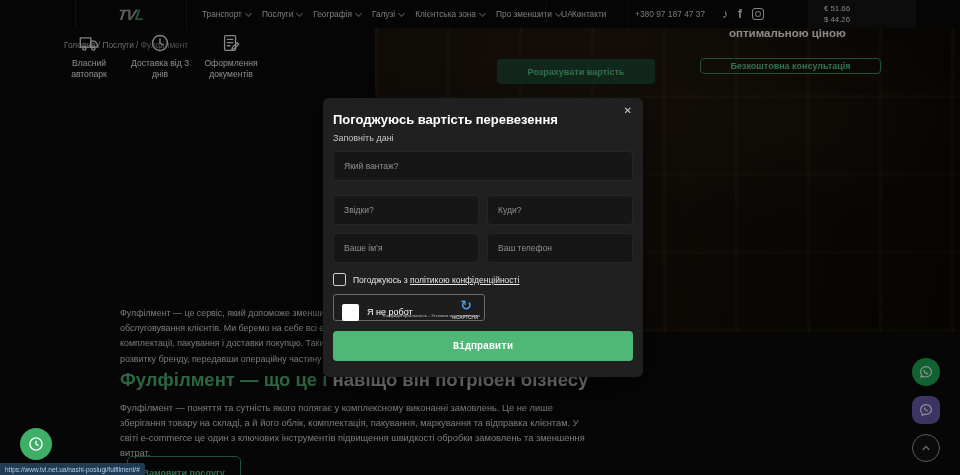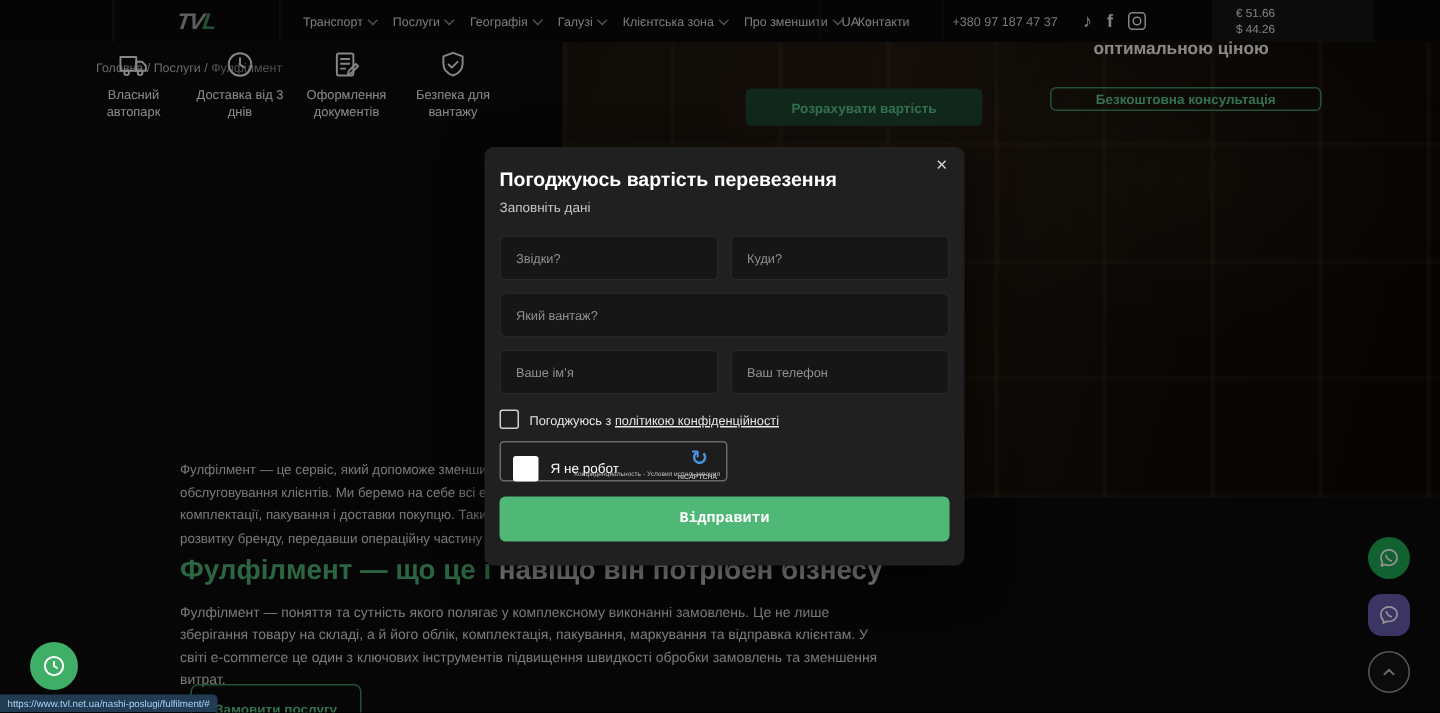--- a/index.html
+++ b/index.html
@@ -183,27 +183,20 @@
       <div class="flabel">Доставка від 3 днів</div>
     </div>
     <div class="feature">
       <svg viewBox="0 0 24 24" fill="none" stroke="#e8e8e8" stroke-width="1.4" stroke-linecap="round" stroke-linejoin="round">
         <rect x="5" y="4" width="12" height="16" rx="1.5"></rect>
           <path d="M8 8h6M8 11.5h6M8 15h3"></path>
           <path d="M13.5 16.8l5.2-5.2 1.7 1.7-5.2 5.2-2.2.5z"></path>
       </svg>
       <div class="flabel">Оформлення документів</div>
     </div>
-    <div class="feature">
-      <svg viewBox="0 0 24 24" fill="none" stroke="#e8e8e8" stroke-width="1.4" stroke-linecap="round" stroke-linejoin="round">
-        <path d="M12 3.5l7 2.6v5.2c0 4.3-3 7.4-7 8.7-4-1.3-7-4.4-7-8.7V6.1z"></path>
-          <path d="M8.8 12l2.3 2.3 4.2-4.2"></path>
-      </svg>
-      <div class="flabel">Безпека для вантажу</div>
-    </div>
   </div>
 
   <button class="btn-calc">Розрахувати вартість</button>
   <button class="btn-consult">Безкоштовна консультація</button>
 
   <div class="para1">
     <div>Фулфілмент — це сервіс, який допоможе зменшити в</div>
     <div>обслуговування клієнтів. Ми беремо на себе всі ета</div>
     <div>комплектації, пакування і доставки покупцю. Такий п</div>
     <div>розвитку бренду, передавши операційну частину пр</div>
@@ -233,26 +226,26 @@
       </svg>
     </div>
   </div>
 
   <div class="overlay"></div>
 
   <div class="modal">
     <span class="modal-close">✕</span>
     <div class="modal-title">Погоджуюсь вартість перевезення</div>
     <div class="modal-sub">Заповніть дані</div>
+    <div class="frow">
+      <input class="field full" placeholder="Який вантаж?" style="">
+    </div>
     <div class="frow first">
       <input class="field half" placeholder="Звідки?" style="">
       <input class="field half" placeholder="Куди?" style="">
-    </div>
-    <div class="frow">
-      <input class="field full" placeholder="Який вантаж?" style="">
     </div>
     <div class="frow">
       <input class="field half" placeholder="Ваше ім’я" style="">
       <input class="field half" placeholder="Ваш телефон" style="">
     </div>
     <div class="consent">
       <span class="cbx"></span>
       <span class="consent-text">
         <span>Погоджуюсь з </span><span class="lnk">політикою конфіденційності</span>
       </span>

